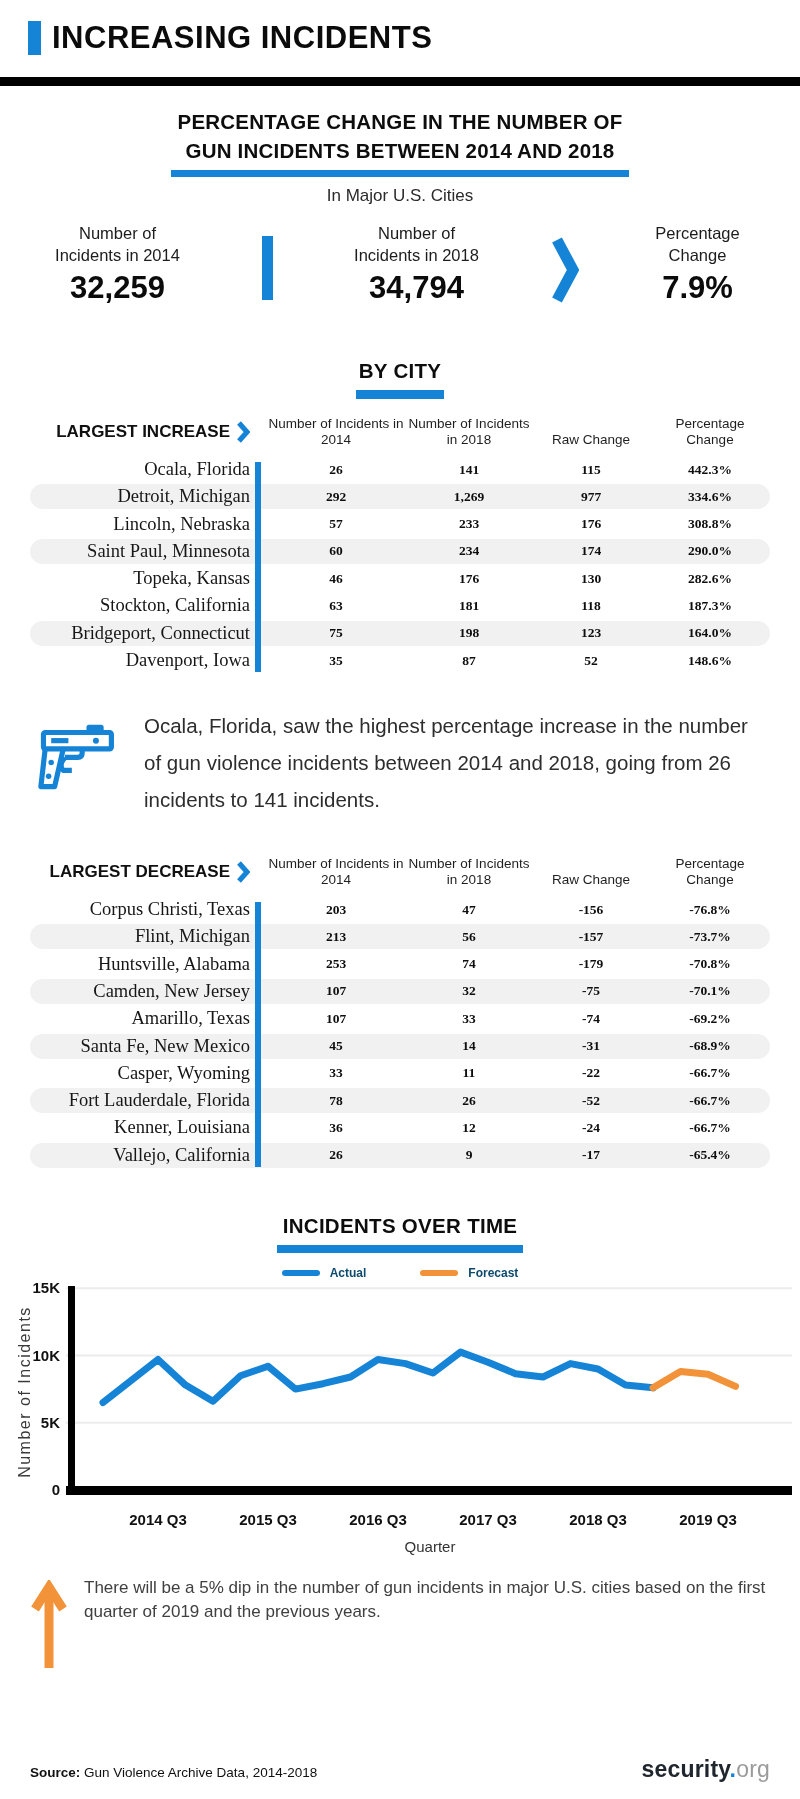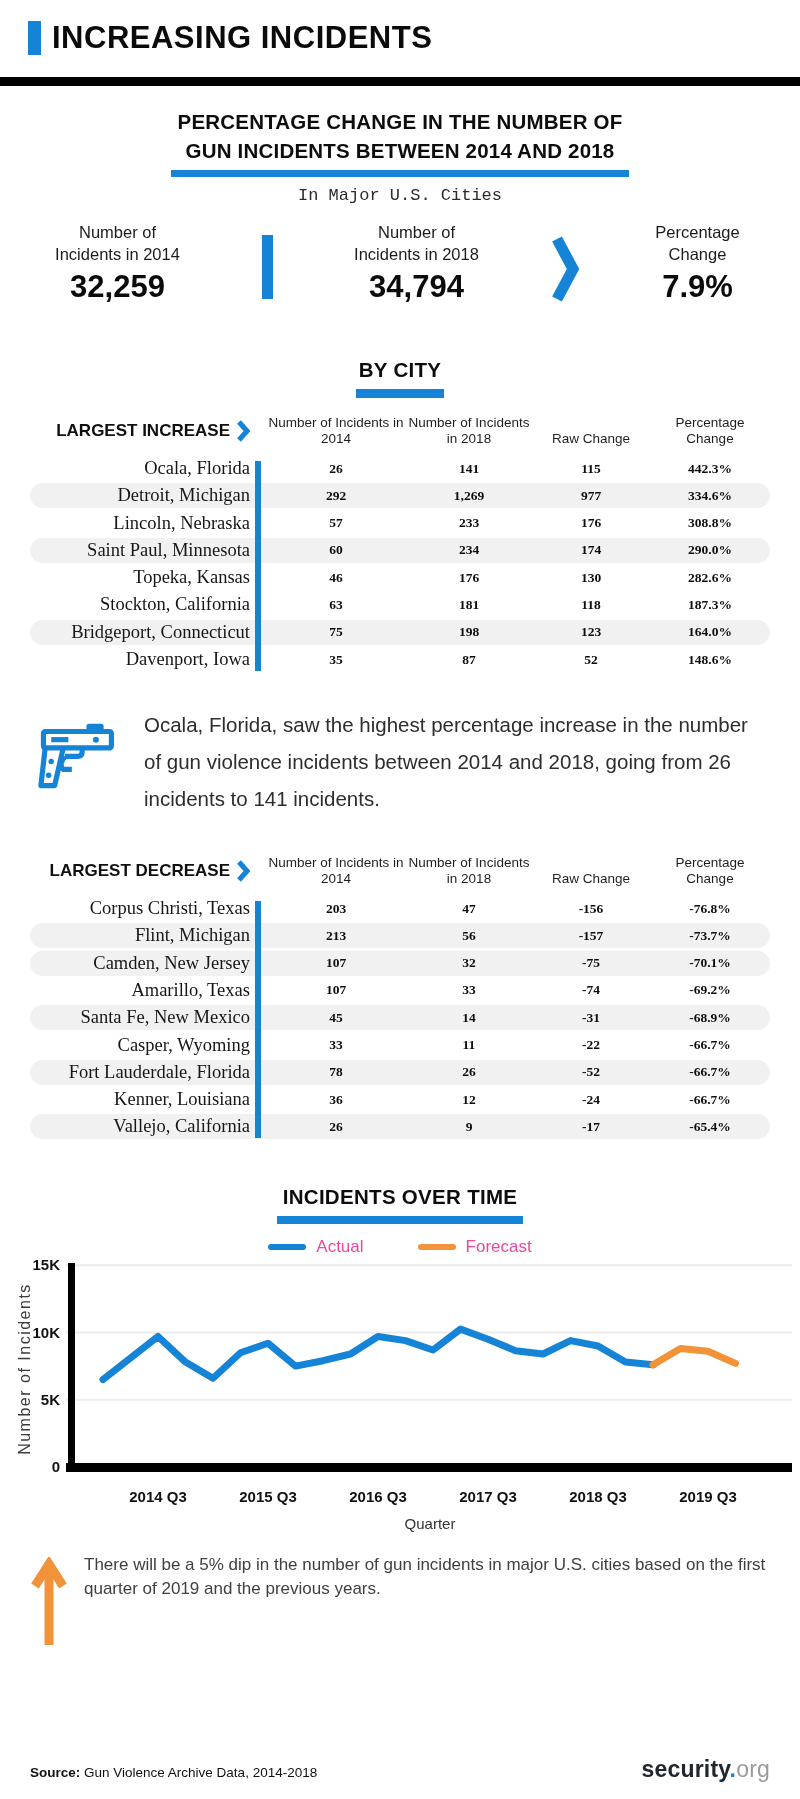--- a/index.html
+++ b/index.html
@@ -13,21 +13,21 @@
   }
   
   .topbar{display:flex;align-items:center;gap:11px;padding:20px 0 0 28px;}
   .tick{width:13px;height:34px;background:var(--blue);}
   .h1{font-size:31px;font-weight:800;letter-spacing:.5px;color:#0b0b0b;}
   .black-rule{height:9px;background:#000;margin-top:21px;}
   
   .title-block{text-align:center;margin-top:21px;}
   .title-line{font-size:20.5px;font-weight:800;line-height:29px;color:#0d0d0d;letter-spacing:.2px;}
   .title-underline{width:458px;height:7px;background:var(--blue);margin:5px auto 0;}
-  .subnote{font-size:17px;color:#2a2a2a;margin-top:9px;font-family:Liberation Mono, monospace;}
+  .subnote{font-size:17px;color:#2a2a2a;margin-top:9px;}
   
   .stats{display:flex;justify-content:center;align-items:flex-start;margin-top:16px;}
   .stat{text-align:center;}
   .stat .lbl{font-size:16.5px;line-height:22px;color:#1c1c1c;}
   .stat .val{font-size:31px;font-weight:800;margin-top:4px;color:#0b0b0b;}
   .w1{width:200px;} .w2{width:200px;} .w3{width:170px;}
   .stat-sep-bar{width:11px;height:64px;background:var(--blue);margin:14px 44px 0;}
   .stat-sep-chev{margin:10px 34px 0;}
   
   .section-head{text-align:center;font-size:20.5px;font-weight:800;letter-spacing:.3px;color:#0d0d0d;}
@@ -51,21 +51,21 @@
   .callout-text{font-size:20.5px;line-height:37px;color:#2d2d2d;width:606px;}
   .fc{display:flex;gap:16px;margin:14px 0 0 30px;}
   .arrow-wrap{width:38px;flex:none;color:var(--orange);margin-top:4px;}
   .fc-text{font-size:17px;line-height:24px;color:#404040;width:706px;}
   
   .chart-head{margin-top:46px;}
   .chart-underline{width:246px;height:8px;background:var(--blue);margin:7px auto 0;}
   .legend{display:flex;justify-content:center;align-items:center;gap:54px;margin-top:13px;}
   .legend-item{display:flex;align-items:center;gap:10px;}
   .legend-dash{width:38px;height:6px;border-radius:3px;}
-  .legend-label{font-size:17px;color:#ec4899;}
+  .legend-label{font-size:12px;color:#0c4a6e;font-weight:bold;}
   #chart-svg{display:block;margin-top:2px;}
   #chart-svg text{font-family:"Liberation Sans",sans-serif;}
   #chart-svg .tick{font-size:15px;font-weight:bold;fill:#111;}
   #chart-svg .ylab{font-size:16px;fill:#3a3a3a;letter-spacing:1.5px;}
   #chart-svg .xlab{font-size:15px;fill:#333;}
   
   .footer{position:absolute;left:30px;right:30px;bottom:16px;display:flex;justify-content:space-between;align-items:baseline;}
   .source{font-size:13.5px;color:#111;}
   .source .src-b{font-weight:800;}
   .brand{font-size:23px;letter-spacing:.2px;}
@@ -242,20 +242,28 @@
         <div class="tnum">-156</div>
         <div class="tnum">-76.8%</div>
       </div>
       <div class="trow alt">
         <div class="tcity">Flint, Michigan</div>
         <div class="tsep"></div>
         <div class="tnum">213</div>
         <div class="tnum">56</div>
         <div class="tnum">-157</div>
         <div class="tnum">-73.7%</div>
+      </div>
+      <div class="trow">
+        <div class="tcity">Huntsville, Alabama</div>
+        <div class="tsep"></div>
+        <div class="tnum">253</div>
+        <div class="tnum">74</div>
+        <div class="tnum">-179</div>
+        <div class="tnum">-70.8%</div>
       </div>
       <div class="trow alt">
         <div class="tcity">Camden, New Jersey</div>
         <div class="tsep"></div>
         <div class="tnum">107</div>
         <div class="tnum">32</div>
         <div class="tnum">-75</div>
         <div class="tnum">-70.1%</div>
       </div>
       <div class="trow">

